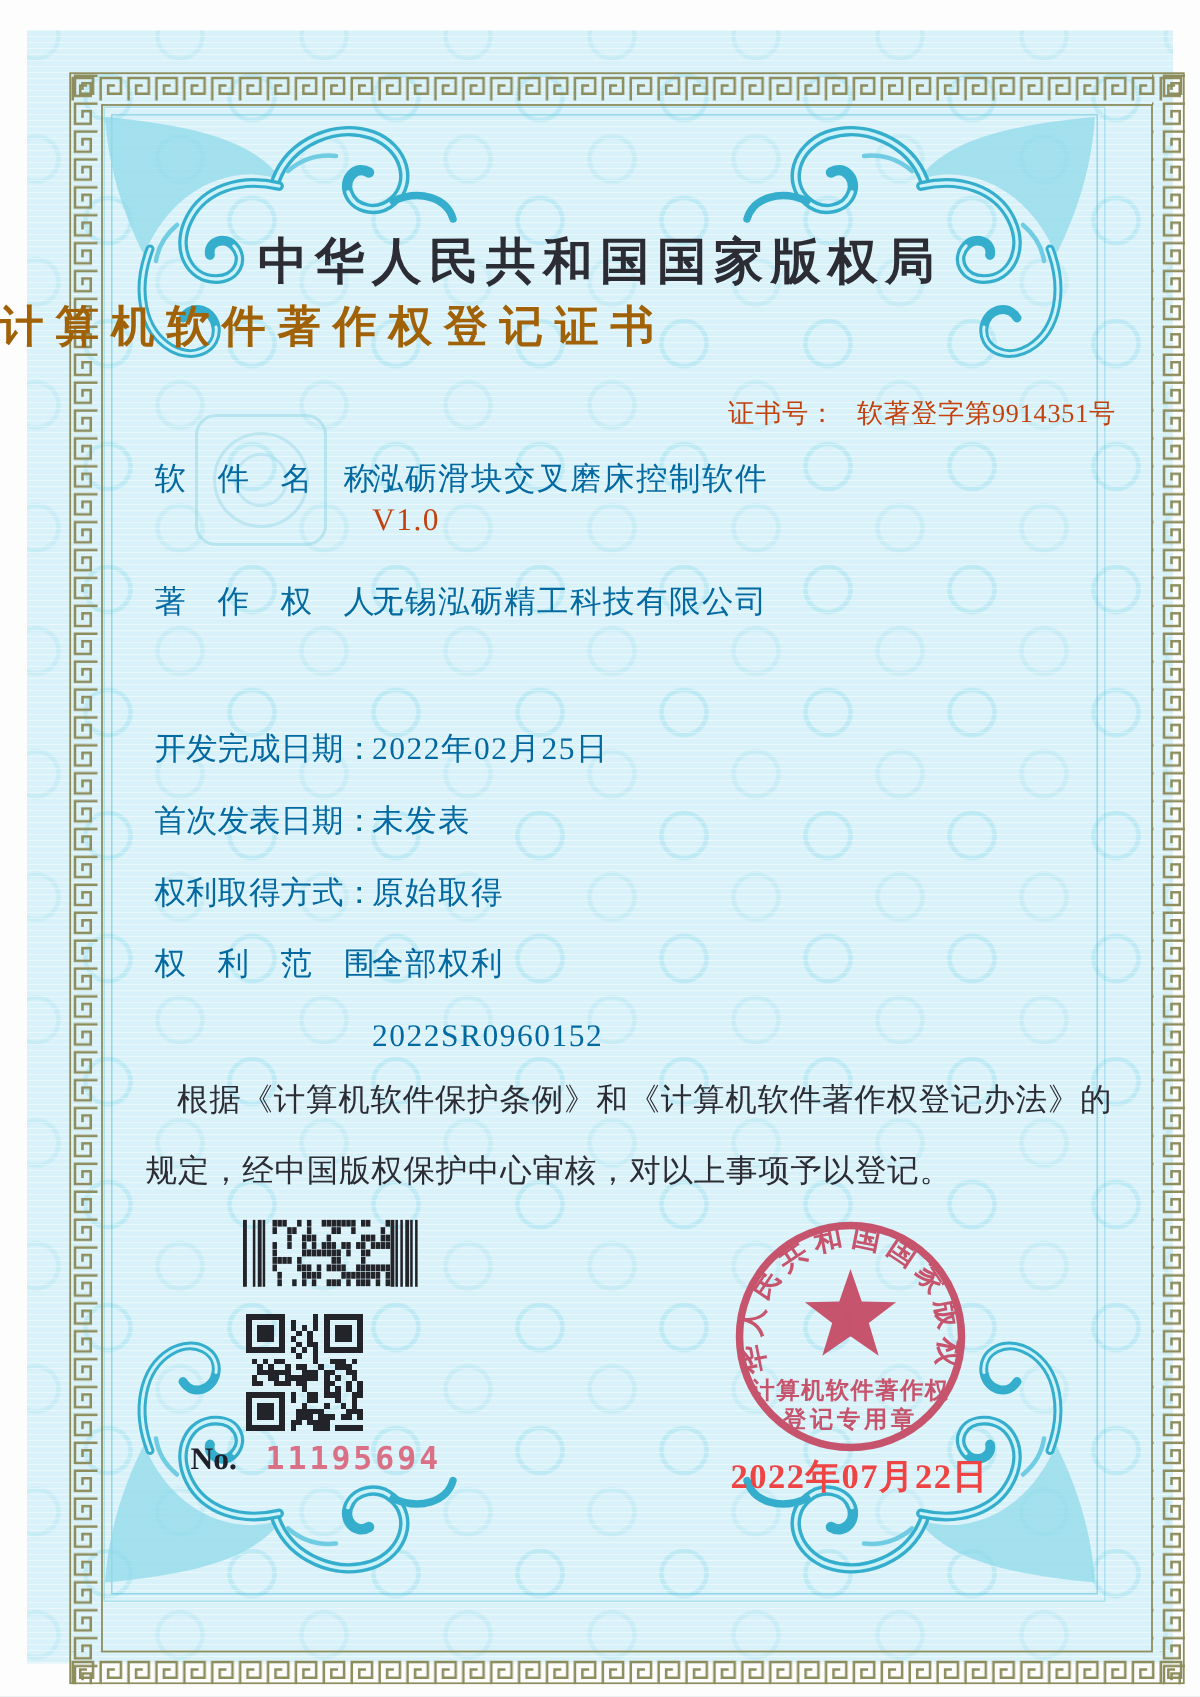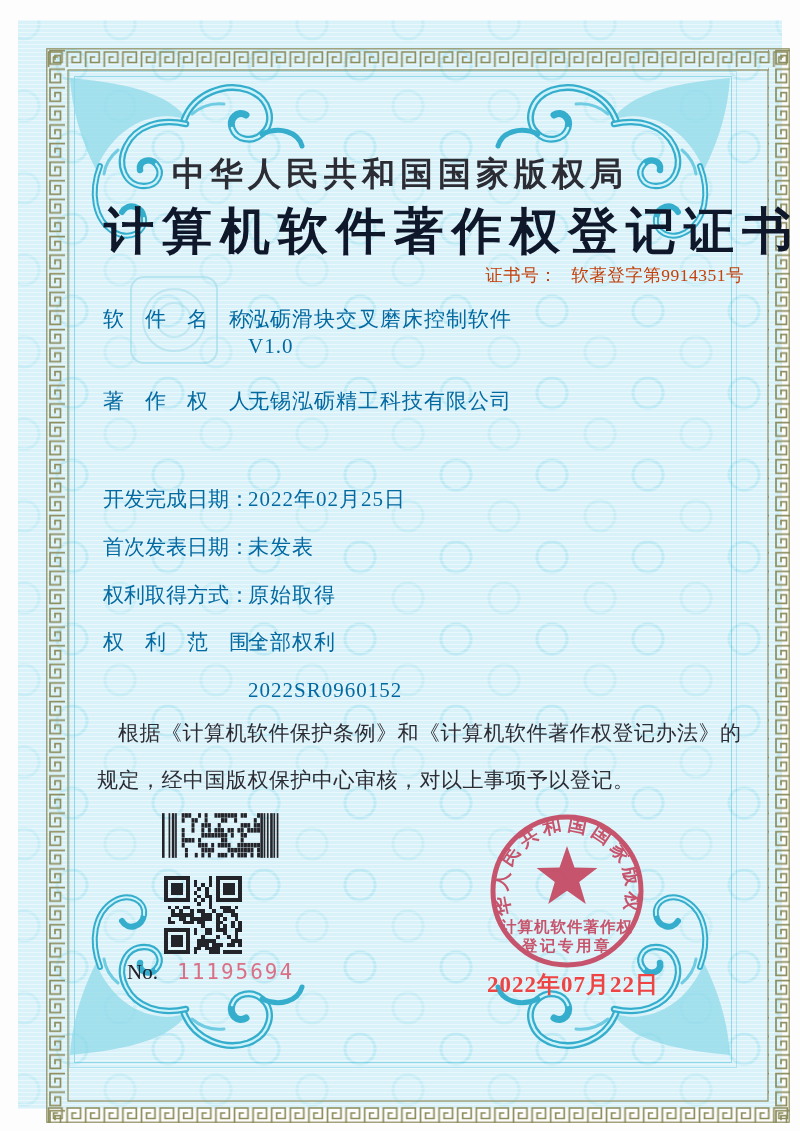--- a/index.html
+++ b/index.html
@@ -34,34 +34,34 @@
     position:absolute;left:112px;top:256px;width:84px;height:84px;
     border:2px solid rgba(150,216,232,.55);border-radius:14px;
   }
   .emboss::before{content:'';position:absolute;inset:10px;border:2px solid rgba(150,216,232,.45);border-radius:50%;}
   .emboss::after{content:'';position:absolute;inset:24px;border:2px solid rgba(150,216,232,.4);border-radius:50%;}
   .issuer{
     position:absolute;left:0;right:0;top:152px;text-align:center;
     font-size:33px;font-weight:700;letter-spacing:5px;color:#2c2c35;
   }
   .title{
-    position:absolute;left:0;right:0;top:198px;text-align:right;
-    font-size:50px;font-weight:700;letter-spacing:8px;color:#0f172a;
+    position:absolute;left:0;right:0;top:198px;text-align:left;
+    font-size:29px;font-weight:700;letter-spacing:8px;color:#a16207;
   }
   .certno{
     position:absolute;right:56px;top:263px;font-size:17.5px;color:#c2410c;letter-spacing:.5px;
   }
   .certno .lab{margin-right:14px;}
   .row{position:absolute;left:103px;width:640px;font-size:21px;color:#0369a1;line-height:1.25;}
   .row .val{position:absolute;left:145px;letter-spacing:1px;white-space:nowrap;}
-  .val2{position:absolute;left:248px;font-size:21px;color:#0369a1;letter-spacing:1px;}
+  .val2{position:absolute;left:248px;font-size:21px;color:#c2410c;letter-spacing:1px;}
   .stline{position:absolute;font-size:21px;color:#2c2c35;letter-spacing:.5px;white-space:nowrap;}
   .code{position:absolute;}
   .code svg rect{fill:#23232a;}
-  .serial{position:absolute;left:127px;top:960px;font-size:21px;color:#20202a;}
+  .serial{position:absolute;left:127px;top:960px;font-size:21px;color:#20202a;font-weight:bold;}
   .serial .num{
     position:absolute;left:50px;top:0;
     font-family:"DejaVu Sans Mono","Liberation Mono",monospace;
     font-size:21px;letter-spacing:2px;text-align:right;
   }
   .seal{position:absolute;left:486px;top:810px;width:162px;height:162px;opacity:.92;}
   .seal text{font-family:"Liberation Serif","DejaVu Serif",serif;font-weight:700;}
   .idate{
     position:absolute;left:487px;top:969px;font-size:23px;font-weight:700;
     color:#ef4444;letter-spacing:1px;

